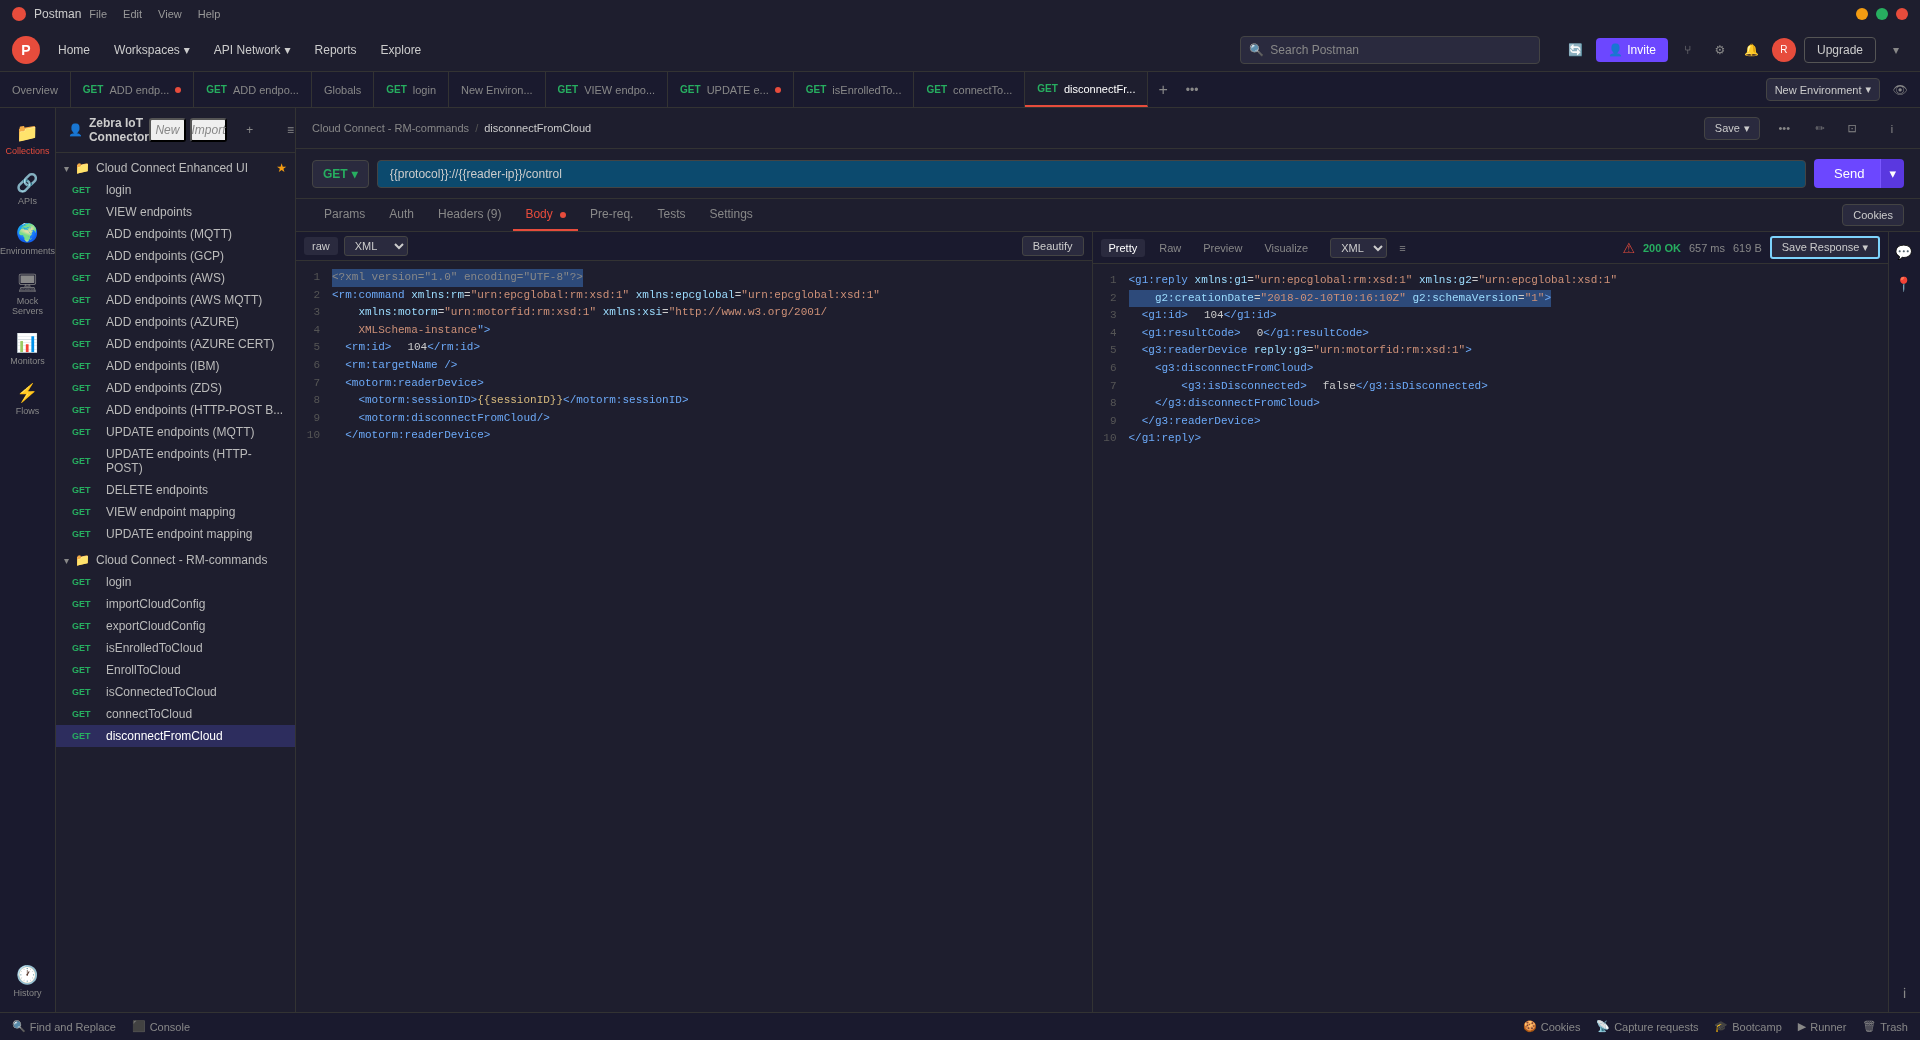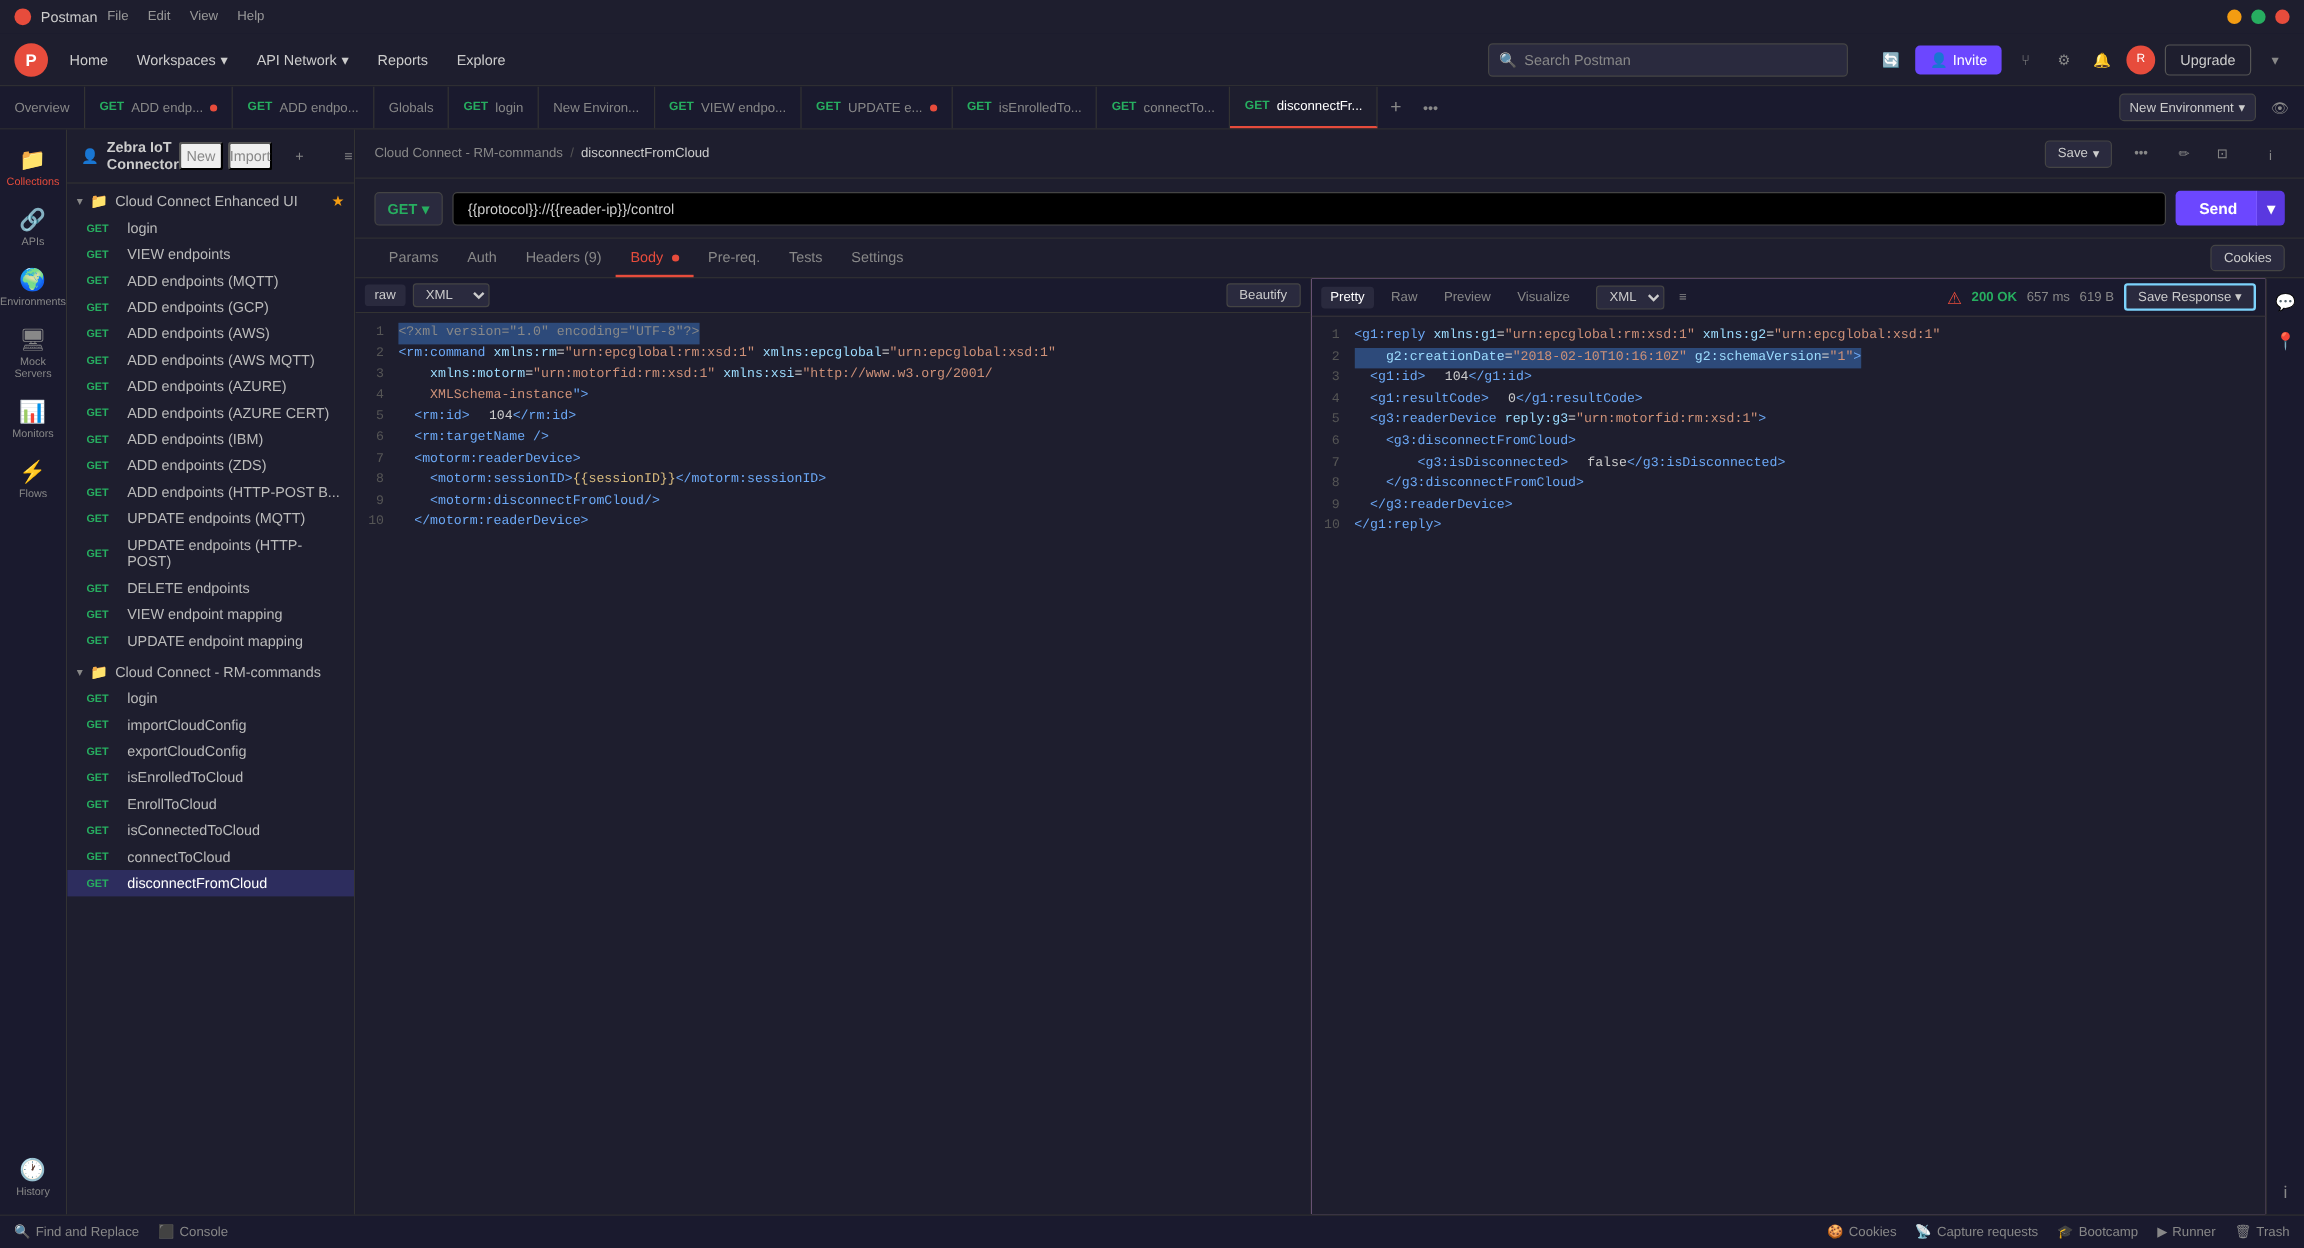--- a/index.html
+++ b/index.html
@@ -51,21 +51,21 @@
     .sidebar-item { width: 44px; display: flex; flex-direction: column; align-items: center; padding: 6px 2px; border-radius: 4px; cursor: pointer; gap: 2px; color: #888; }
     .sidebar-item.active { color: #e74c3c; }
     .sidebar-item-icon { font-size: 18px; }
     .sidebar-item-label { font-size: 9px; text-align: center; }
     
     
     .left-panel { width: 240px; background: #1e1e2e; border-right: 1px solid #333; display: flex; flex-direction: column; flex-shrink: 0; }
     .left-panel-header { display: flex; align-items: center; justify-content: space-between; padding: 8px 12px; border-bottom: 1px solid #333; }
     .left-panel-title { display: flex; align-items: center; gap: 6px; font-size: 12px; color: #ccc; font-weight: 600; }
     .left-panel-actions { display: flex; align-items: center; gap: 4px; }
-    .left-panel-btn { width: 37px; height: 24px; display: flex; align-items: center; justify-content: center; color: #888; cursor: pointer; border-radius: 3px; font-size: 12px; }
+    .left-panel-btn { width: 37px; height: 24px; display: flex; align-items: center; justify-content: center; color: #888; cursor: pointer; border-radius: 3px; font-size: 12px; font-style: italic; }
     
     
     .collection-tree { flex: 1; overflow-y: auto; padding: 4px 0; }
     .tree-item { display: flex; align-items: center; padding: 4px 8px; cursor: pointer; gap: 6px; font-size: 12px; color: #bbb; }
     .tree-item.selected { background: #2d2d5e; color: #fff; }
     .tree-folder { padding-left: 8px; }
     .tree-request { padding-left: 16px; }
     .method-badge { font-size: 9px; font-weight: bold; min-width: 28px; text-align: left; }
     .method-get { color: #27ae60; }
     .expand-icon { color: #888; font-size: 10px; }
@@ -79,22 +79,22 @@
     .breadcrumb-item { cursor: pointer; color: #888; }
     .breadcrumb-current { color: #ccc; font-weight: 500; }
     .breadcrumb-sep { color: #555; }
     .breadcrumb-actions { margin-left: auto; display: flex; gap: 8px; align-items: center; }
     .breadcrumb-btn { padding: 4px 10px; border-radius: 4px; font-size: 11px; cursor: pointer; border: none; background: transparent; color: #888; }
     .breadcrumb-save { background: #2a2a3e; border: 1px solid #444; color: #ccc; padding: 4px 10px; border-radius: 4px; font-size: 11px; cursor: pointer; display: flex; align-items: center; gap: 4px; }
     
     
     .request-bar { display: flex; align-items: center; padding: 10px 16px; gap: 8px; background: #1e1e2e; border-bottom: 1px solid #333; }
     .method-select { background: #2a2a3e; border: 1px solid #444; color: #27ae60; padding: 6px 10px; border-radius: 4px; font-size: 12px; font-weight: bold; cursor: pointer; display: flex; align-items: center; gap: 4px; }
-    .url-bar { flex: 1; background: #000000; border: 1px solid #444; color: #ccc; padding: 6px 12px; border-radius: 4px; font-size: 12px; }
-    .send-btn { background: #6c47ff; color: white; border: none; padding: 7px 20px; border-radius: 4px; font-size: 13px; font-weight: 700; cursor: pointer; display: flex; align-items: center; gap: 4px; }
+    .url-bar { flex: 1; background: #0c4a6e; border: 1px solid #444; color: #ccc; padding: 6px 12px; border-radius: 4px; font-size: 12px; }
+    .send-btn { background: #6c47ff; color: white; border: none; padding: 7px 20px; border-radius: 4px; font-size: 13px; font-weight: 400; cursor: pointer; display: flex; align-items: center; gap: 4px; }
     .send-btn-arrow { background: #5a38e0; padding: 7px 8px; border-radius: 0 4px 4px 0; margin-left: -4px; border-left: 1px solid #7a57ff; }
     
     
     .request-tabs { display: flex; align-items: center; padding: 0 16px; background: #1e1e2e; border-bottom: 1px solid #333; }
     .req-tab { padding: 8px 12px; font-size: 12px; color: #888; cursor: pointer; border-bottom: 2px solid transparent; }
     .req-tab.active { color: #e74c3c; border-bottom-color: #e74c3c; }
     .req-tab-dot { display: inline-block; width: 6px; height: 6px; background: #e74c3c; border-radius: 50%; margin-left: 4px; vertical-align: middle; }
     .req-tab-right { margin-left: auto; display: flex; align-items: center; gap: 8px; }
     .cookies-btn { padding: 4px 10px; border-radius: 4px; background: #2a2a3e; border: 1px solid #444; color: #ccc; font-size: 11px; cursor: pointer; }
     

